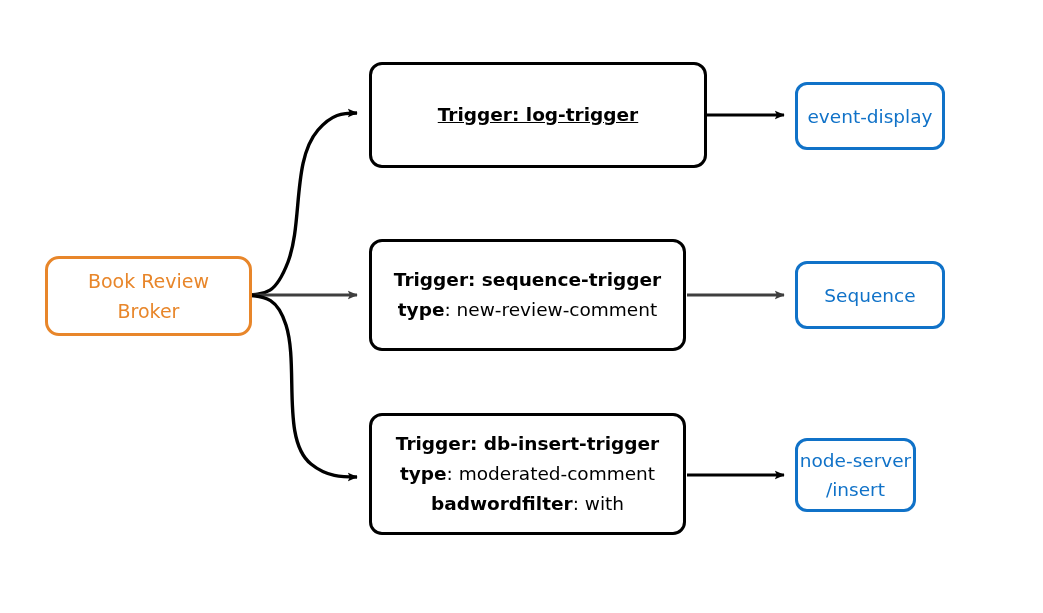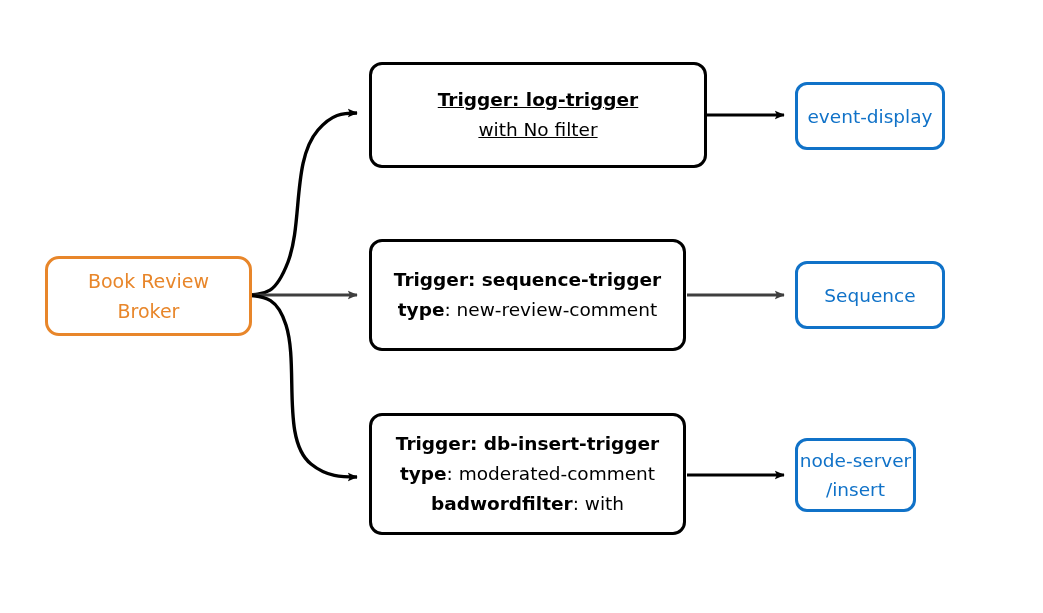--- a/index.html
+++ b/index.html
@@ -107,23 +107,20 @@
 
   <div class="node node-broker">
     <div>Book Review</div>
     <div>Broker</div>
   </div>
 
   <div class="node node-trigger trigger-1">
     <div class="t-line">
       <b>Trigger: log-trigger</b>
     </div>
-    <div class="t-line">
-      <b></b><span>with No filter</span>
-    </div>
   </div>
 
   <div class="node node-trigger trigger-2">
     <div class="t-line">
       <b>Trigger: sequence-trigger</b>
     </div>
     <div class="t-line">
       <b>type</b><span>: new-review-comment</span>
     </div>
   </div>

